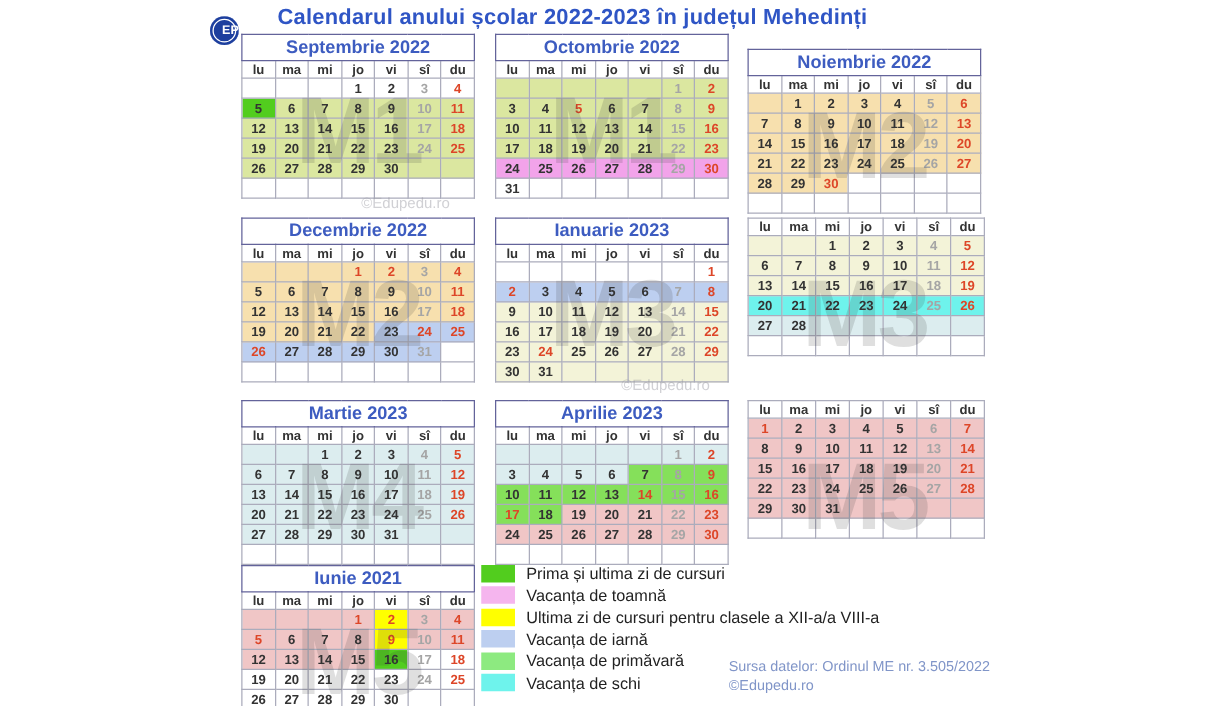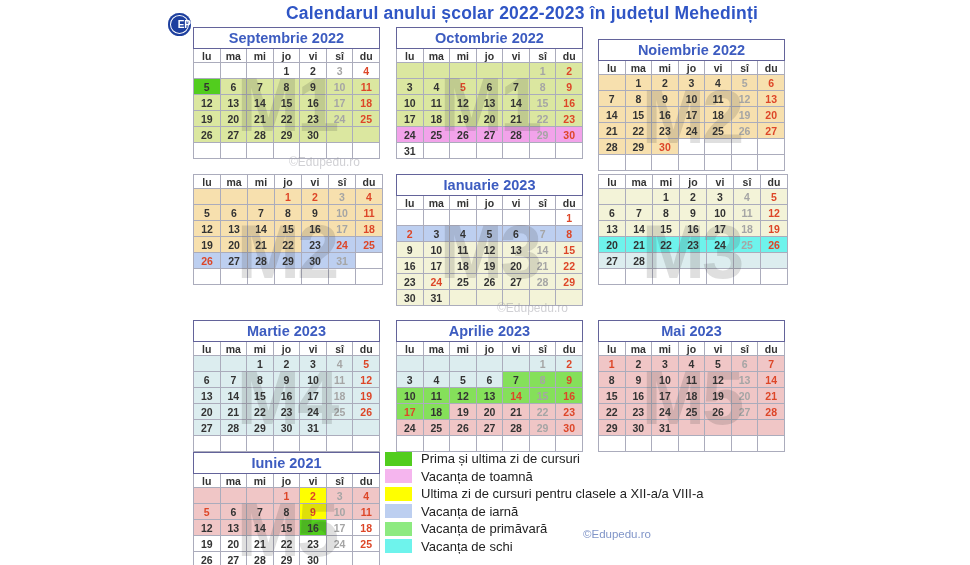--- a/index.html
+++ b/index.html
@@ -8,21 +8,21 @@
     background:#fff; font-family:"Liberation Sans", sans-serif;
   }
   
   #logo{
     position:absolute; left:168px; top:13px; width:23px; height:23px;
     border-radius:50%; background:#1d3f9e; color:#fff;
     font-size:10px; font-weight:bold; line-height:23px; text-align:right;
     box-shadow:inset 0 0 0 2px #1d3f9e, inset 0 0 0 3px #ffffff;
   }
   #page-title{
-    position:absolute; left:190px; top:3px; width:600px; text-align:center;
+    position:absolute; left:190px; top:3px; width:600px; 
     font-size:17.5px; font-weight:600; color:#2f55c5; letter-spacing:0.2px;padding-left:32px;
   }
   
   .cal{ position:absolute; width:187px; height:124px; background:#fff; }
   .cal table{
     border-collapse:collapse; table-layout:fixed; width:187px;
     border:1px solid #63639a;
   }
   .cal th.mt{
     height:20px; font-size:14.5px; font-weight:bold; color:#3d5cc0;
@@ -280,20 +280,23 @@
               <td style="background:#ffffff;color:#333333"></td>
             </tr>
           </tbody>
         </table>
         <div class="wm">M2</div>
       </div>
       <div class="cal" style="left: 193px; top: 174px;">
         <table>
           <tbody>
             <tr>
+              <th class="mt" colspan="7">Decembrie 2022</th>
+            </tr>
+            <tr>
               <td class="dh">lu</td>
               <td class="dh">ma</td>
               <td class="dh">mi</td>
               <td class="dh">jo</td>
               <td class="dh">vi</td>
               <td class="dh">sî</td>
               <td class="dh">du</td>
             </tr>
             <tr>
               <td style="background:#f7e0ae;color:#333333"></td>
@@ -637,23 +640,20 @@
               <td style="background:#ffffff;color:#333333"></td>
               <td style="background:#ffffff;color:#333333"></td>
               <td style="background:#ffffff;color:#333333"></td>
             </tr>
           </tbody>
         </table>
       </div>
       <div class="cal" style="left: 598px; top: 320px;">
         <table>
           <tbody>
-            <tr>
-              <th class="mt" colspan="7">Mai 2023</th>
-            </tr>
             <tr>
               <td class="dh">lu</td>
               <td class="dh">ma</td>
               <td class="dh">mi</td>
               <td class="dh">jo</td>
               <td class="dh">vi</td>
               <td class="dh">sî</td>
               <td class="dh">du</td>
             </tr>
             <tr>
@@ -804,15 +804,16 @@
       <span class="legend-swatch" style="background: rgb(141, 234, 128);"></span>
       <span class="legend-label">Vacanța de primăvară</span>
     </div>
     <div class="legend-item">
       <span class="legend-swatch" style="background: rgb(110, 243, 236);"></span>
       <span class="legend-label">Vacanța de schi</span>
     </div>
   </div>
 
   <div id="source-note">
+    <div>Sursa datelor: Ordinul ME nr. 3.505/2022</div>
     <div>©Edupedu.ro</div>
   </div>
 </div>
 
 </body></html>

